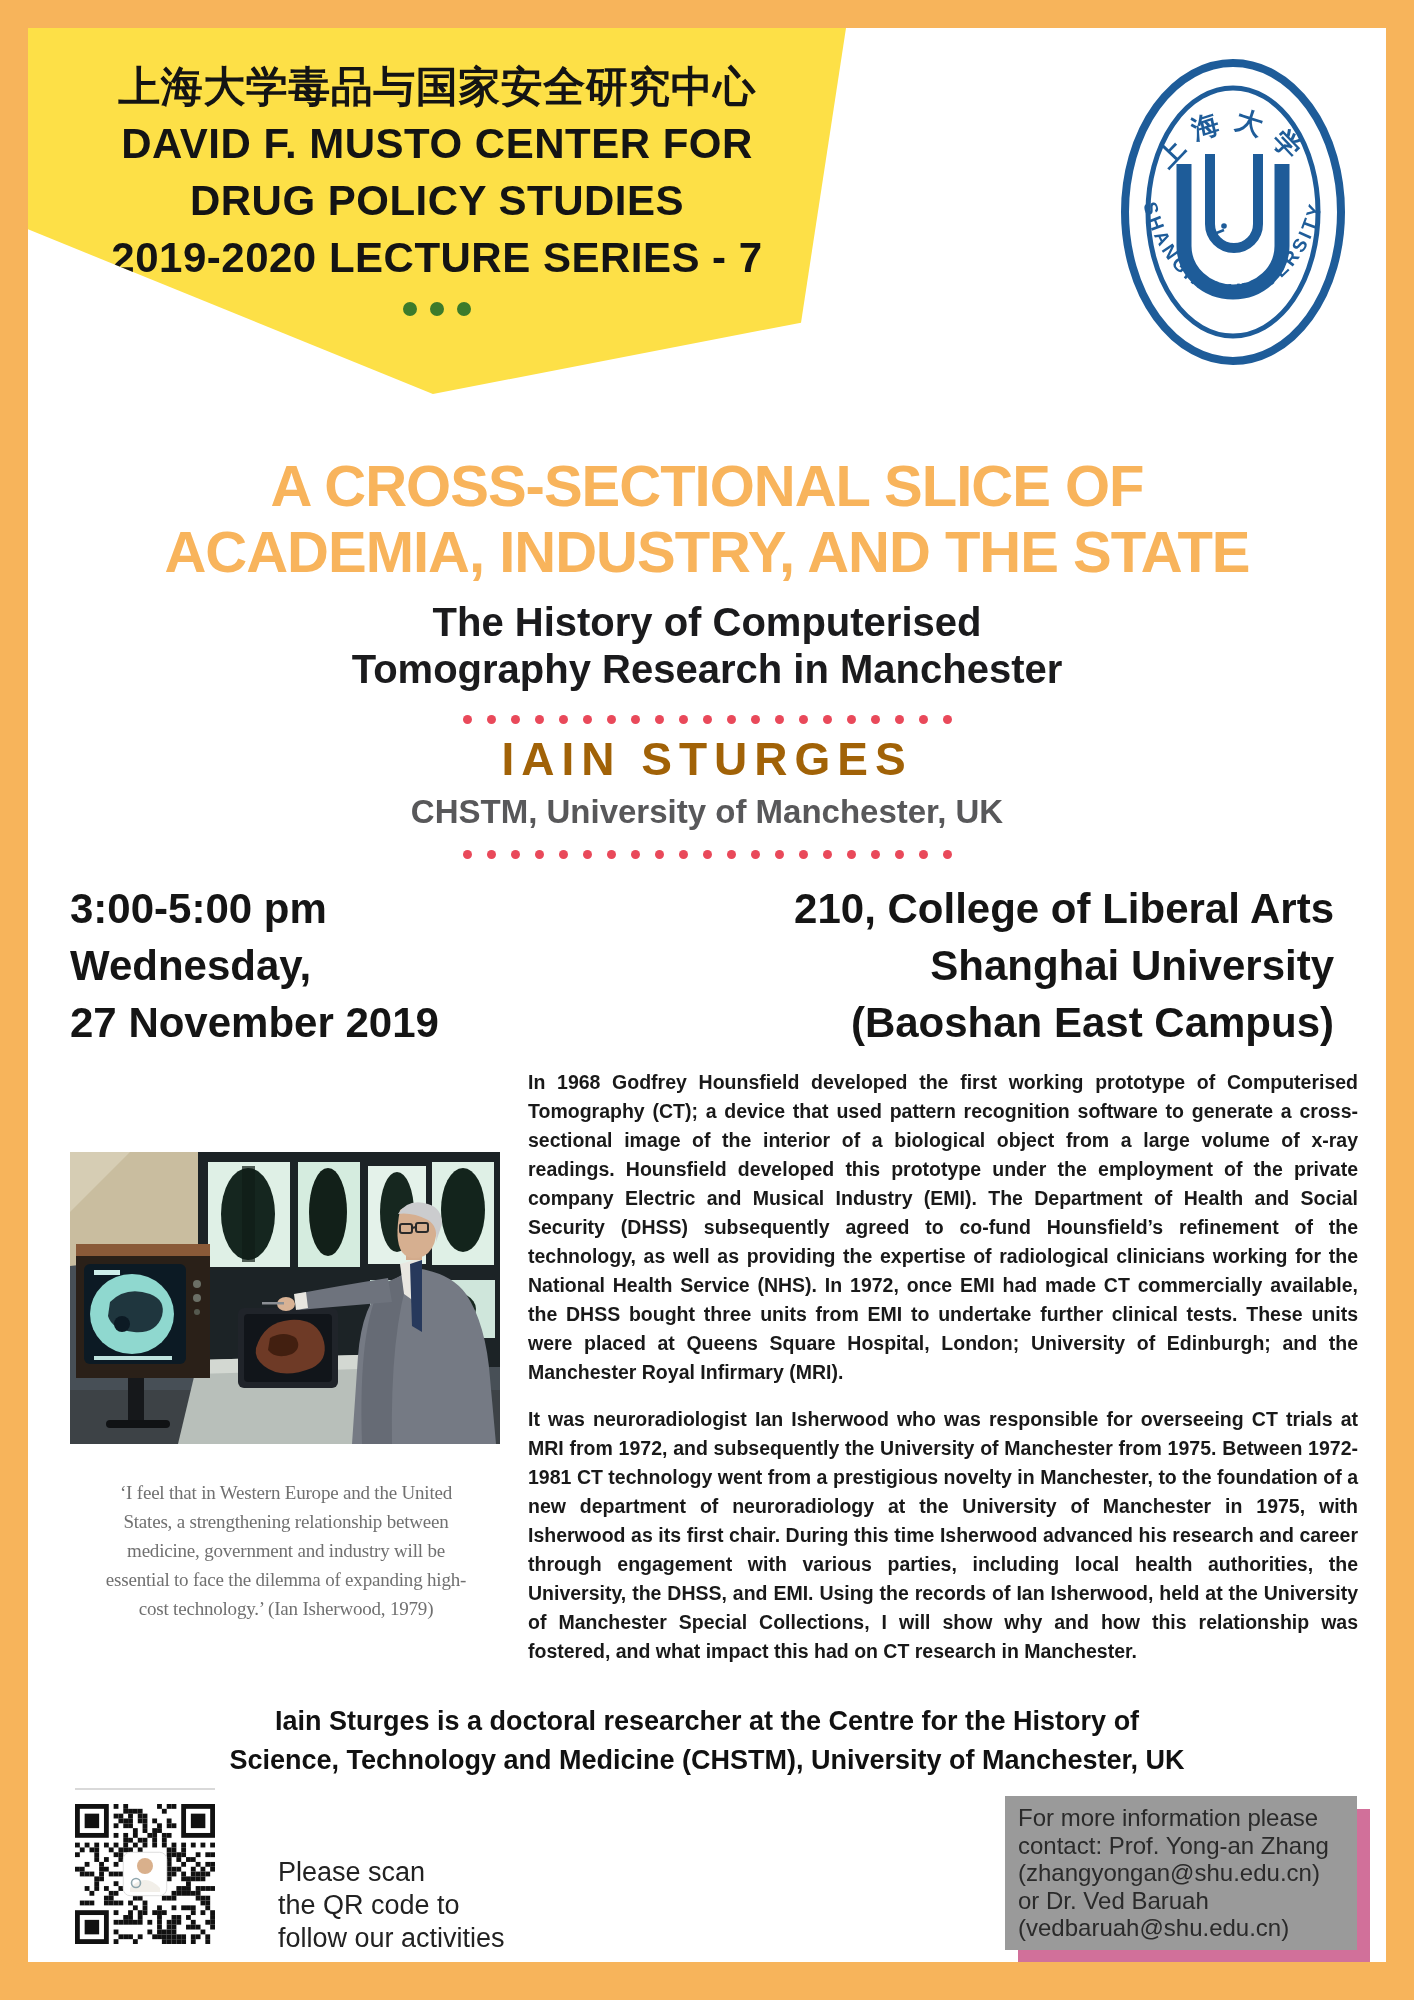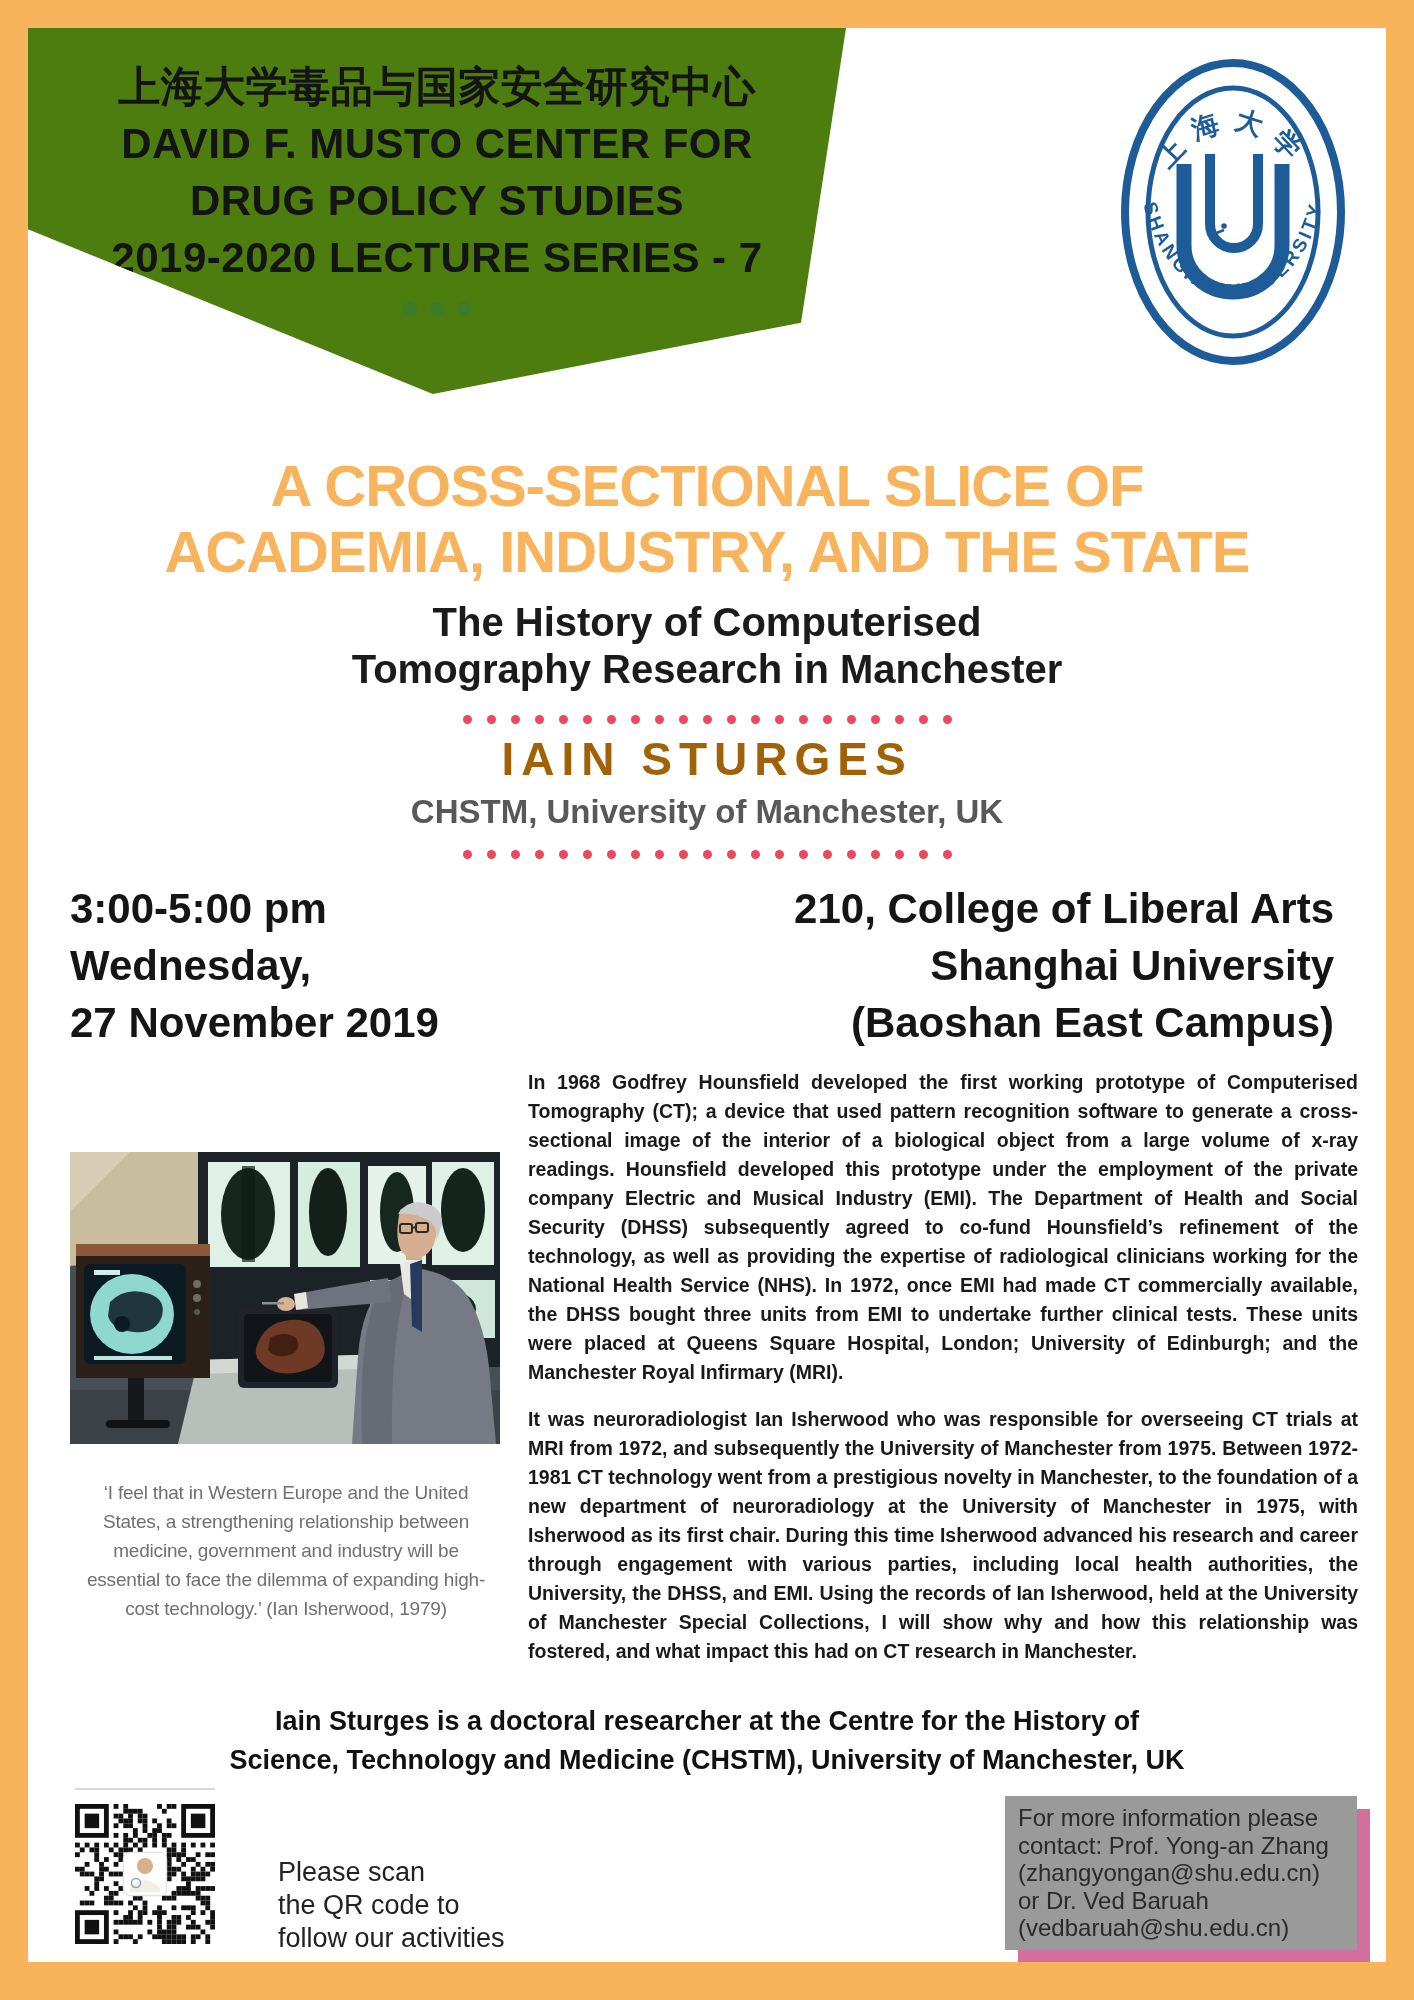--- a/index.html
+++ b/index.html
@@ -11,21 +11,21 @@
     overflow:hidden;
   }
   .page {
     position:absolute; left:28px; top:28px; right:28px; bottom:38px;
     background:#ffffff; overflow:hidden;
   }
 
   
   .banner {
     position:absolute; left:0; top:0; width:818px; height:366px;
-    background:#4d7c0f;
+    background:#fde047;
     clip-path:polygon(0 0, 100% 0, 94.5% 80.5%, 49.5% 100%, 0 55%);
     padding-top:30px; text-align:center;
   }
   .banner-lines div {
     font-weight:bold; font-size:42px; line-height:57px;
     color:#141414; letter-spacing:0.5px; white-space:nowrap;
   }
   .banner-rings { display:flex; justify-content:center; gap:13px; margin-top:16px; }
   .ring { width:11px; height:11px; border:7px solid #3c7b2b; border-radius:50%; background:transparent; }
 
@@ -59,21 +59,21 @@
     position:absolute; top:852px; left:42px; right:52px;
     display:flex; justify-content:space-between;
   }
   .datetime div, .venue div {
     font-weight:bold; font-size:42px; line-height:57px; color:#151515; white-space:nowrap;
   }
   .venue { text-align:right; }
 
   
   .columns { position:absolute; top:1040px; left:42px; right:28px; display:flex; gap:26px; }
-  .left-col { width:432px; flex:none; padding-top:84px; }
+  .left-col { width:432px; flex:none; padding-top:84px;font-family:Liberation Serif, serif; }
   .photo-svg { width:430px; height:292px; display:block; }
   .caption { margin-top:34px; text-align:center; }
   .caption div {
     font-size:19px; line-height:29px; color:#707070;
     letter-spacing:-0.2px; white-space:nowrap;
   }
   .right-col { flex:1; }
   .right-col p {
     font-weight:bold; font-size:19.5px; line-height:29px; color:#191919;
     text-align:justify; margin-bottom:18px;

